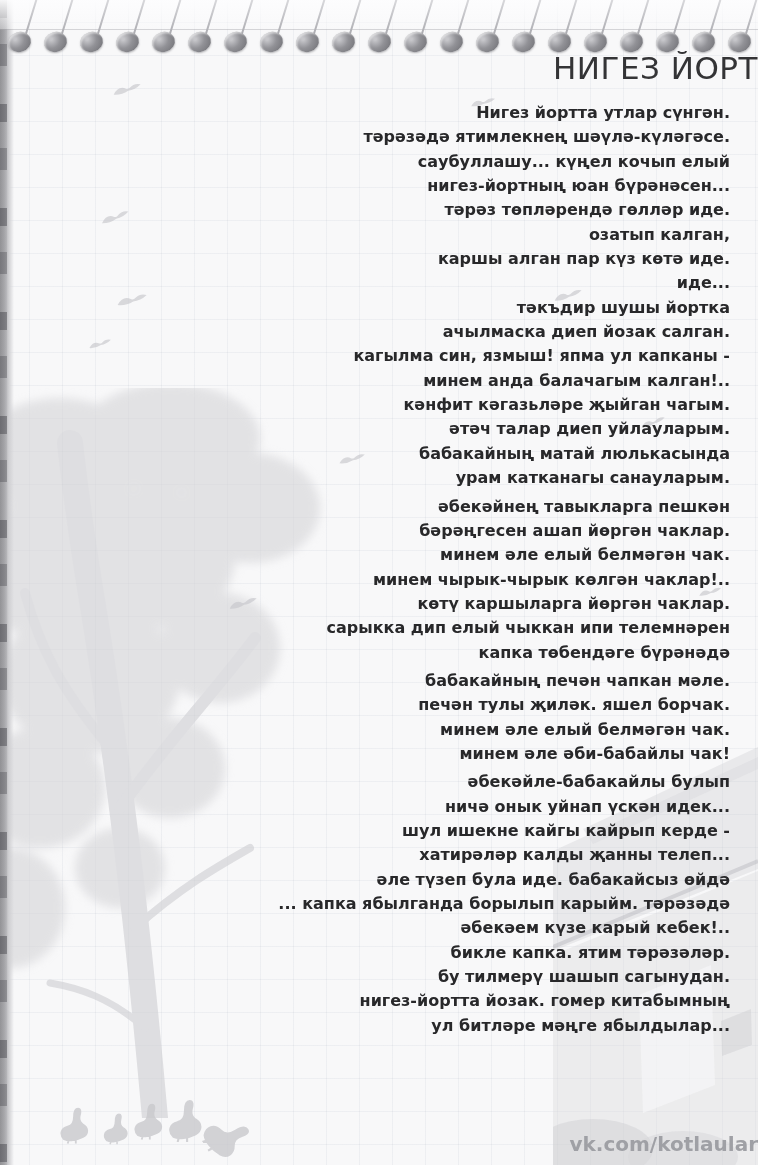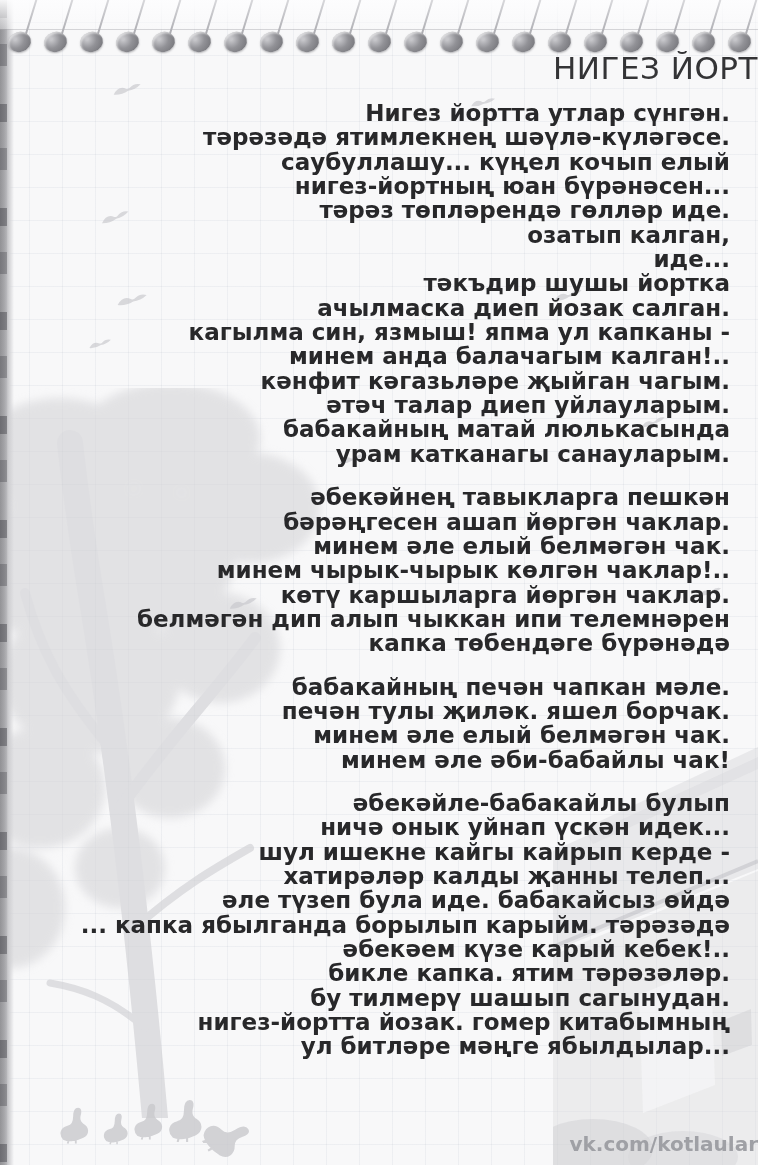--- a/index.html
+++ b/index.html
@@ -52,24 +52,24 @@
   .bird { position:absolute; z-index:1; fill:#c7c7cc; opacity:.65; }
   .goose { position:absolute; z-index:1; fill:#c9c9cd; opacity:.8; }
 
   
   .content { position:absolute; inset:0; z-index:2; text-align:right; }
   .title {
     position:absolute; top:50px; left:0; right:0; margin:0;
     font-size:31px; font-weight:400; letter-spacing:.5px; color:#343436;
   }
   .poem { position:absolute; top:89px; left:28px; right:28px; }
-  .stanza { margin-top:19px; }
+  .stanza { margin-top:4px; }
   .stanza:first-child { margin-top:12px; }
   .poem-line {
-    font-size:23px; line-height:24.35px; font-weight:700; color:#28282a;
+    font-size:16px; line-height:24.35px; font-weight:700; color:#28282a;
   }
   .footer {
     position:absolute; top:1132px; left:0; right:0;
     font-size:20px; font-weight:700; color:#9fa0a5;margin-left:12px;
   }
 </style>
 </head>
 <body>
 
 <div class="page">
@@ -125,37 +125,38 @@
   <div class="content">
     <h1 class="title">НИГЕЗ ЙОРТ</h1>
     <div class="poem">
         <div class="stanza">
           <div class="poem-line">Нигез йортта утлар сүнгән.</div>
           <div class="poem-line">тәрәзәдә ятимлекнең шәүлә-күләгәсе.</div>
           <div class="poem-line">саубуллашу... күңел кочып елый</div>
           <div class="poem-line">нигез-йортның юан бүрәнәсен...</div>
           <div class="poem-line">тәрәз төпләрендә гөлләр иде.</div>
           <div class="poem-line">озатып калган,</div>
+          <div class="poem-line">каршы алган пар күз көтә иде.</div>
           <div class="poem-line">иде...</div>
           <div class="poem-line">тәкъдир шушы йортка</div>
           <div class="poem-line">ачылмаска диеп йозак салган.</div>
           <div class="poem-line">кагылма син, язмыш! япма ул капканы -</div>
           <div class="poem-line">минем анда балачагым калган!..</div>
           <div class="poem-line">кәнфит кәгазьләре җыйган чагым.</div>
           <div class="poem-line">әтәч талар диеп уйлауларым.</div>
           <div class="poem-line">бабакайның матай люлькасында</div>
           <div class="poem-line">урам катканагы санауларым.</div>
         </div>
         <div class="stanza">
           <div class="poem-line">әбекәйнең тавыкларга пешкән</div>
           <div class="poem-line">бәрәңгесен ашап йөргән чаклар.</div>
           <div class="poem-line">минем әле елый белмәгән чак.</div>
           <div class="poem-line">минем чырык-чырык көлгән чаклар!..</div>
           <div class="poem-line">көтү каршыларга йөргән чаклар.</div>
-          <div class="poem-line">белмәгән дип алып чыккан ипи телемнәрен</div>
+          <div class="poem-line">сарыкка дип елый чыккан ипи телемнәрен</div>
           <div class="poem-line">капка төбендәге бүрәнәдә</div>
         </div>
         <div class="stanza">
           <div class="poem-line">бабакайның печән чапкан мәле.</div>
           <div class="poem-line">печән тулы җиләк. яшел борчак.</div>
           <div class="poem-line">минем әле елый белмәгән чак.</div>
           <div class="poem-line">минем әле әби-бабайлы чак!</div>
         </div>
         <div class="stanza">
           <div class="poem-line">әбекәйле-бабакайлы булып</div>

